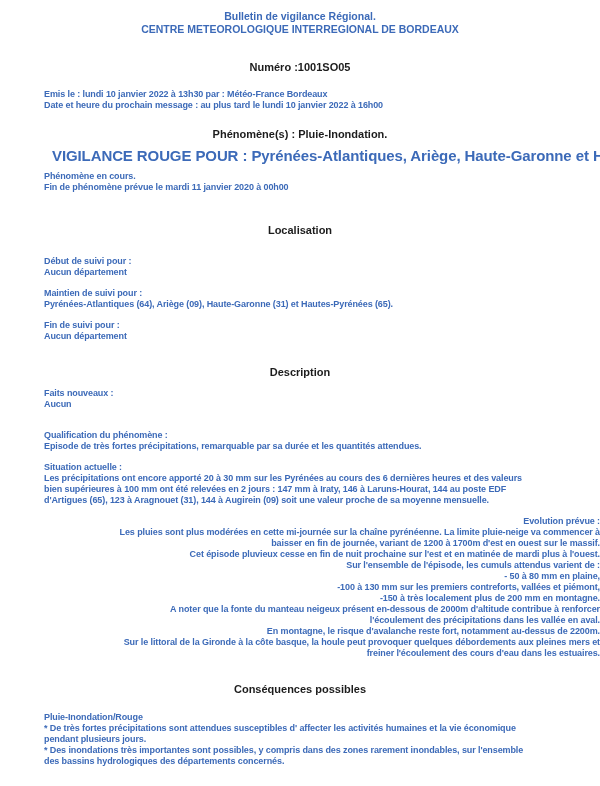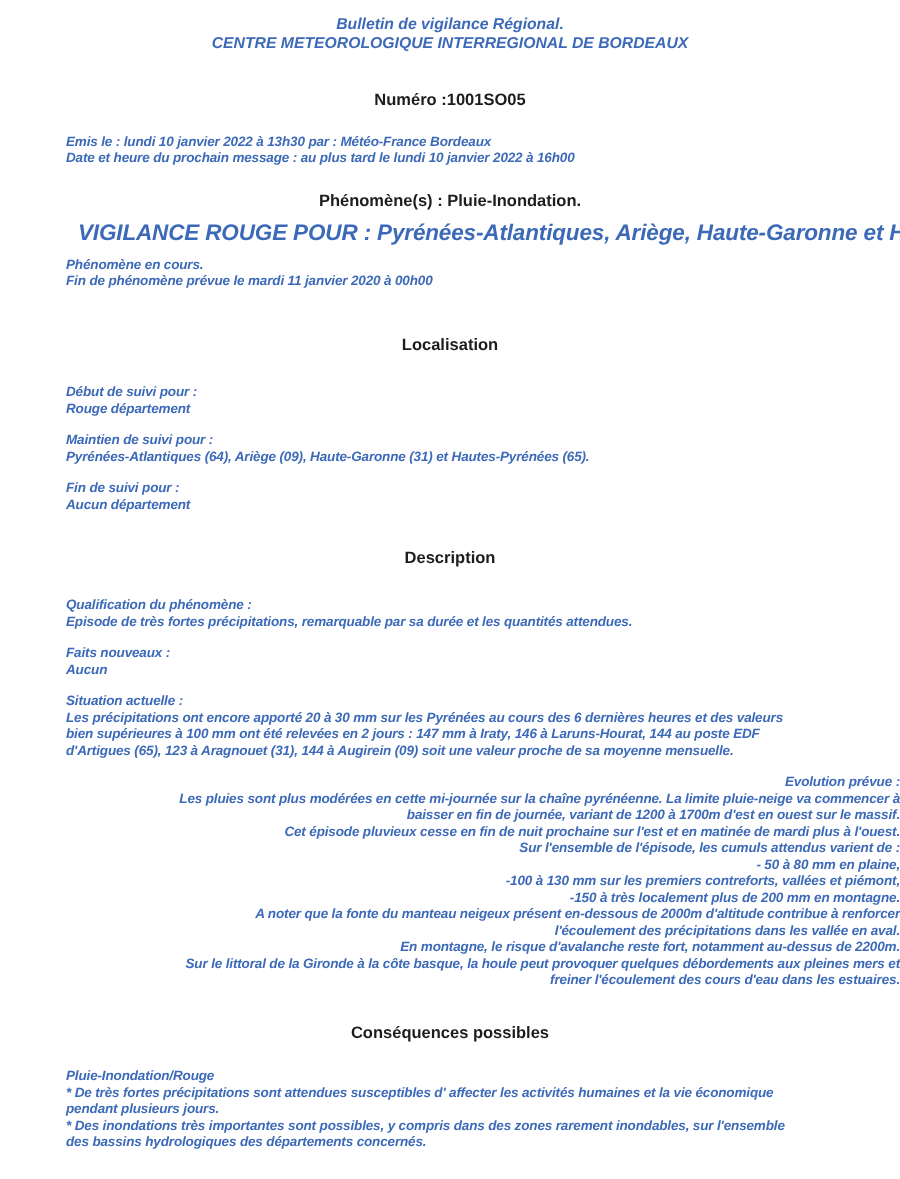--- a/index.html
+++ b/index.html
@@ -11,21 +11,21 @@
     font-weight: bold;
     overflow: hidden;
   }
   .page {
     position: relative;
     width: 600px;
     height: 786px;
     background: var(--bg, #ffffff);
     overflow: hidden;
   }
-  .blue  { color: var(--blue, #3c6ab8); font-style: italic; }
+  .blue  { color: var(--blue, #3c6ab8); }
   .black { color: var(--black, #1c1c1c); }
   .para {
     font-size: 9px;
     line-height: 11px;
     letter-spacing: -0.1px;
     white-space: pre;
     margin-left: 44px;
   }
   .center-line {
     font-size: 11px;
@@ -80,35 +80,35 @@
   <div class="center-line black phenomene">Phénomène(s) : Pluie-Inondation.</div>
 
   <div class="vigilance blue">VIGILANCE ROUGE POUR : Pyrénées-Atlantiques, Ariège, Haute-Garonne et Hautes-Pyrénées.</div>
 
   <div class="para blue status">Phénomène en cours.
 Fin de phénomène prévue le mardi 11 janvier 2020 à 00h00</div>
 
   <div class="center-line black h-localisation">Localisation</div>
 
   <div class="para blue debut">Début de suivi pour :
-Rouge département</div>
+Aucun département</div>
 
   <div class="para blue maintien">Maintien de suivi pour :
 Pyrénées-Atlantiques (64), Ariège (09), Haute-Garonne (31) et Hautes-Pyrénées (65).</div>
 
   <div class="para blue fin">Fin de suivi pour :
 Aucun département</div>
 
   <div class="center-line black h-description">Description</div>
 
+  <div class="para blue faits">Faits nouveaux :
+Aucun</div>
+
   <div class="para blue qualification">Qualification du phénomène :
 Episode de très fortes précipitations, remarquable par sa durée et les quantités attendues.</div>
-
-  <div class="para blue faits">Faits nouveaux :
-Aucun</div>
 
   <div class="para blue situation">Situation actuelle :
 Les précipitations ont encore apporté 20 à 30 mm sur les Pyrénées au cours des 6 dernières heures et des valeurs
 bien supérieures à 100 mm ont été relevées en 2 jours : 147 mm à Iraty, 146 à Laruns-Hourat, 144 au poste EDF
 d'Artigues (65), 123 à Aragnouet (31), 144 à Augirein (09) soit une valeur proche de sa moyenne mensuelle.</div>
 
   <div class="para blue evolution">Evolution prévue :
 Les pluies sont plus modérées en cette mi-journée sur la chaîne pyrénéenne. La limite pluie-neige va commencer à
 baisser en fin de journée, variant de 1200 à 1700m d'est en ouest sur le massif.
 Cet épisode pluvieux cesse en fin de nuit prochaine sur l'est et en matinée de mardi plus à l'ouest.

